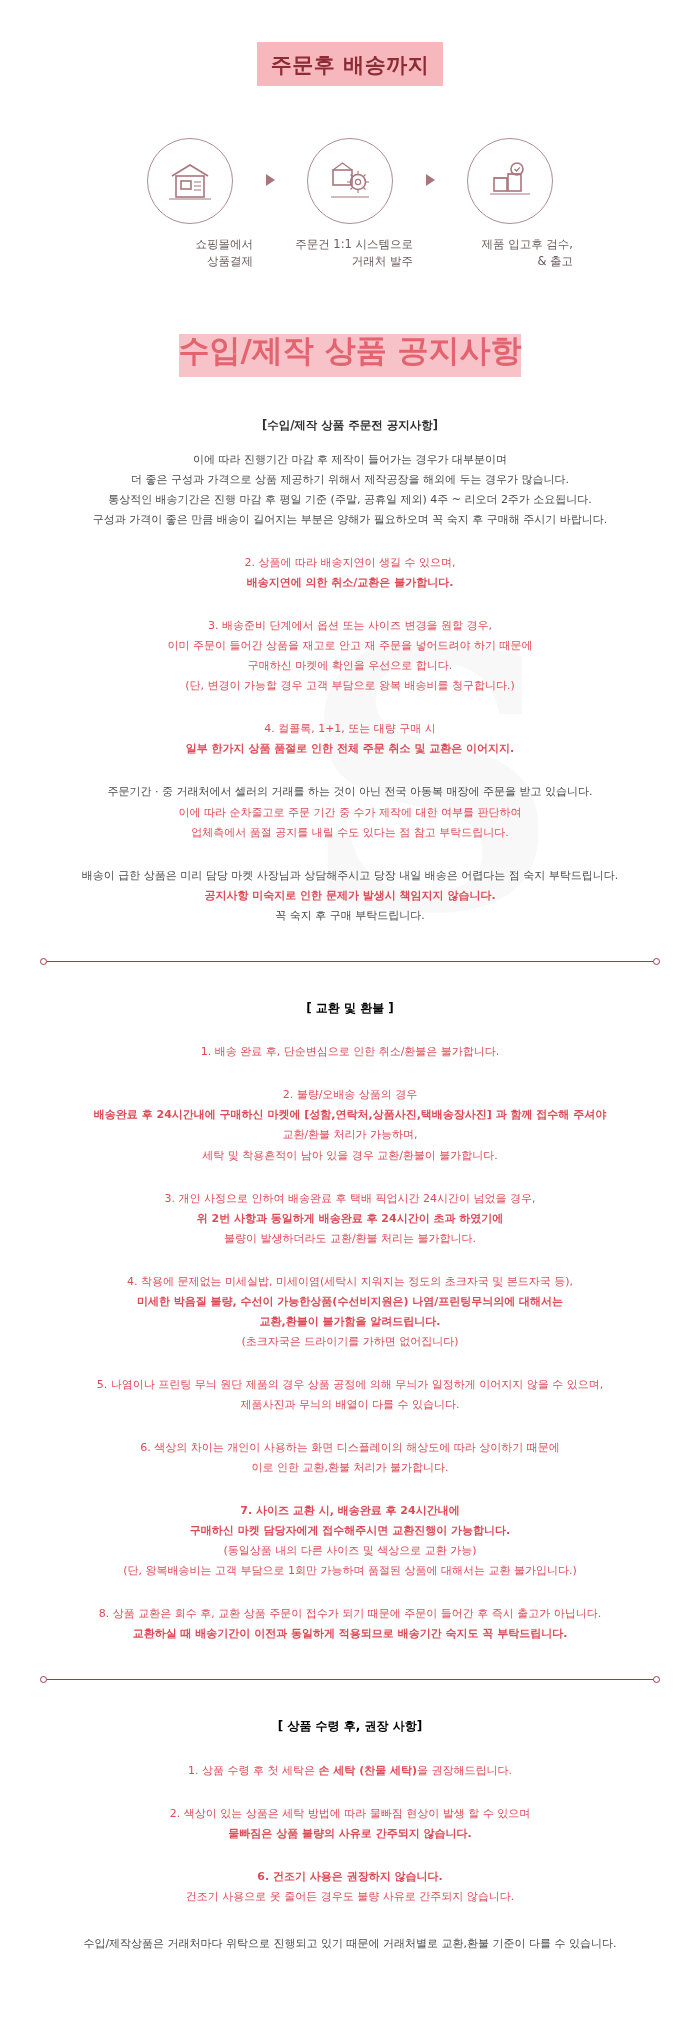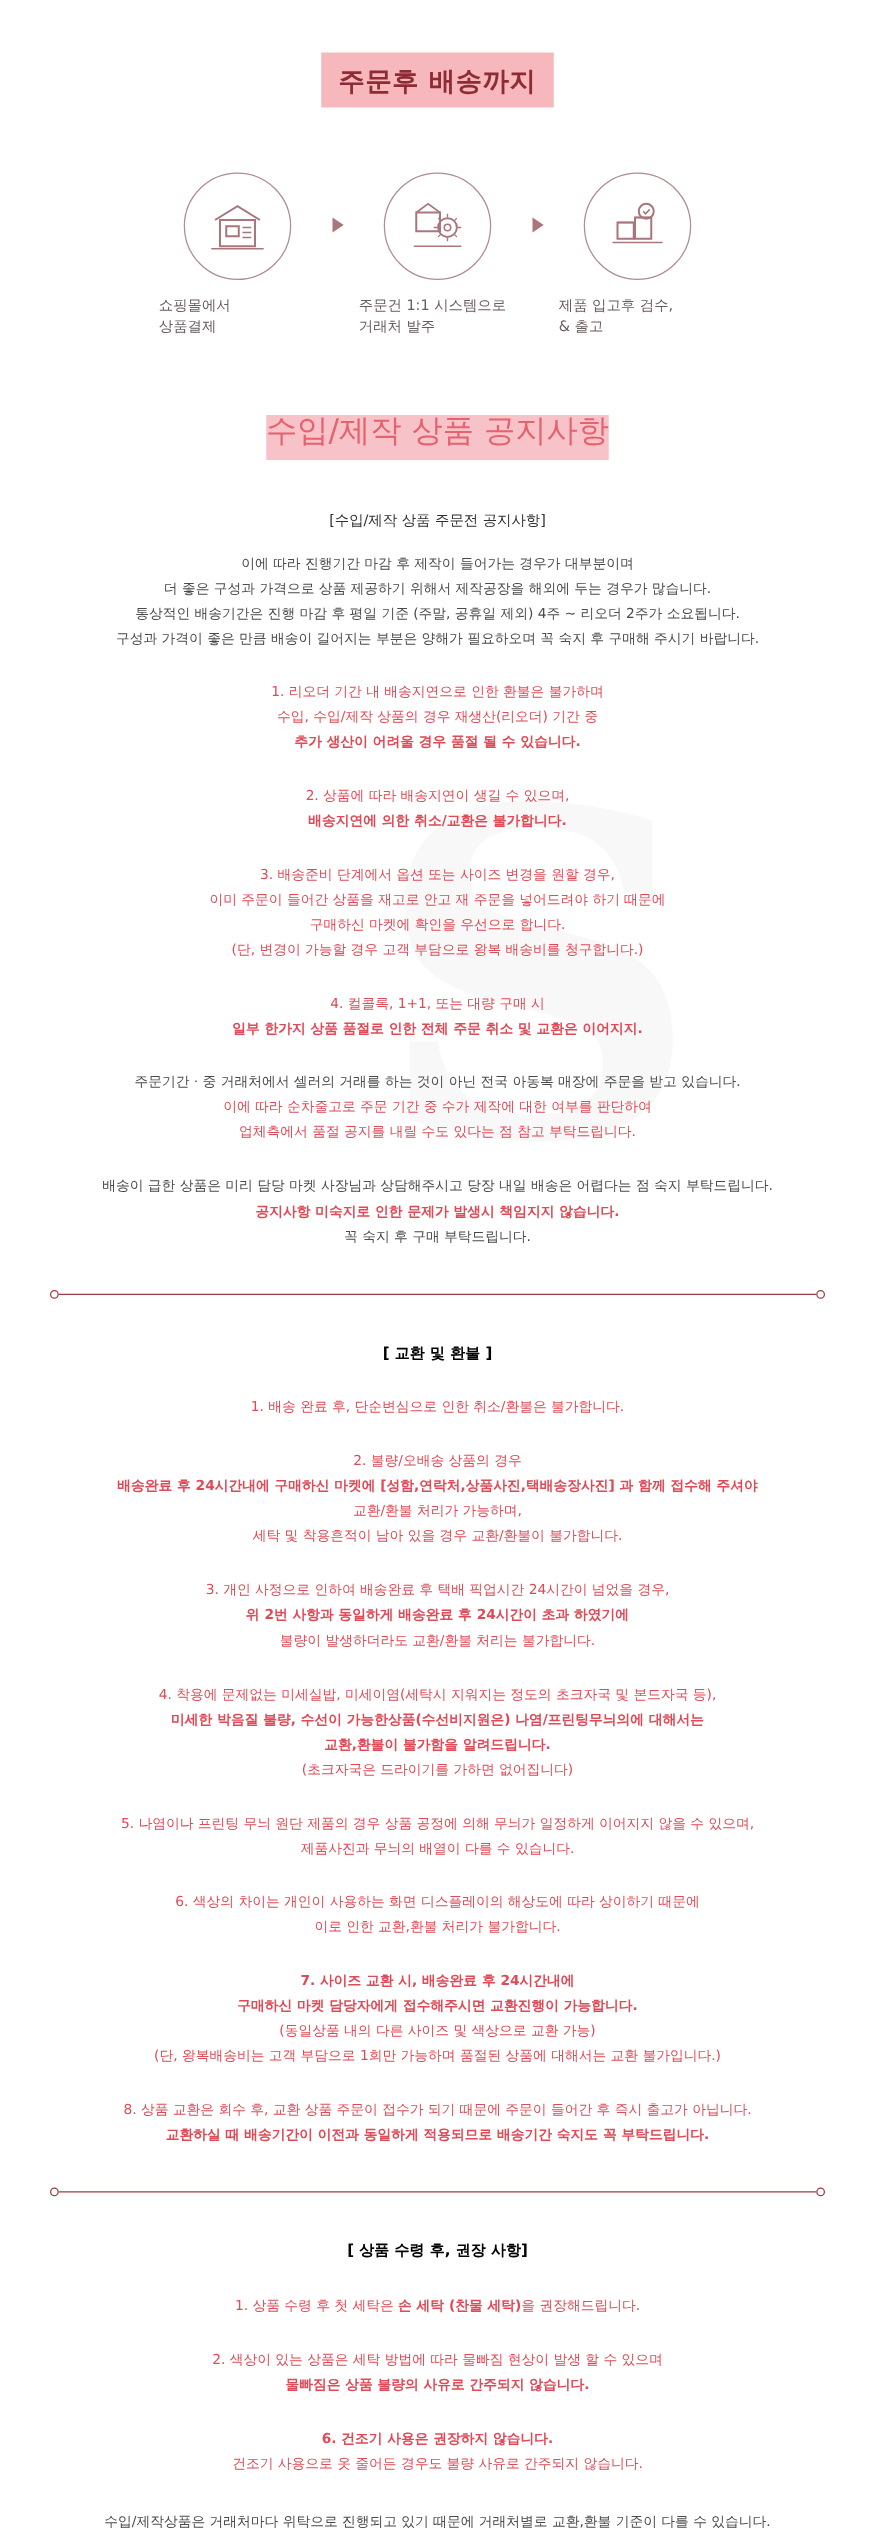--- a/index.html
+++ b/index.html
@@ -62,21 +62,21 @@
   
   .steps {
     margin: 52px auto 0;
     width: 470px;
     display: flex;
     align-items: flex-start;
     justify-content: center;
   }
   .step {
     width: 126px;
-    text-align: left;
+    text-align: right;
   }
   .step .circle {
     width: 84px;
     height: 84px;
     margin: 0 auto 12px;
     border: 1.5px solid #b08b8f;
     border-radius: 50%;
     display: flex;
     align-items: center;
     justify-content: center;
@@ -103,35 +103,35 @@
     border-bottom: 6px solid transparent;
   }
 
   
   .sec-title {
     margin: 54px auto 0;
     text-align: center;
   }
   .sec-title .hl {
     display: inline-block;
-    font-size: 25px;
-    font-weight: normal;
+    font-size: 31px;
+    font-weight: bold;
     color: #e3636f;
     padding: 2px 0 3px;
     background: linear-gradient(to bottom, rgba(255,255,255,0) 0%, rgba(255,255,255,0) 18%, #f8c3c8 18%, #f8c3c8 100%);
   }
 
   
   .block {
     width: 620px;
     margin: 0 auto;
     text-align: center;
   }
   .h-line {
-    font-weight: normal;
+    font-weight: bold;
     color: #2f2f2f;
     font-size: 11.5px;
     margin: 40px 0 16px;
   }
   p {
     margin: 0 0 3px;
     font-size: 11px;
     color: #4a4a4a;
   }
   .gap-lg { margin-top: 26px; }
@@ -245,25 +245,20 @@
     <div class="block">
       <div class="h-line">[수입/제작 상품 주문전 공지사항]</div>
       <div>
           <p>이에 따라 진행기간 마감 후 제작이 들어가는 경우가 대부분이며</p>
           <p>더 좋은 구성과 가격으로 상품 제공하기 위해서 제작공장을 해외에 두는 경우가 많습니다.</p>
           <p>통상적인 배송기간은 진행 마감 후 평일 기준 (주말, 공휴일 제외) 4주 ~ 리오더 2주가 소요됩니다.</p>
           <p>구성과 가격이 좋은 만큼 배송이 길어지는 부분은 양해가 필요하오며 꼭 숙지 후 구매해 주시기 바랍니다.</p>
         </div>
       <div>
           <div class="gap-lg">
-            <p class="red">1. 리오더 기간 내 배송지연으로 인한 환불은 불가하며</p>
-            <p class="red">수입, 수입/제작 상품의 경우 재생산(리오더) 기간 중</p>
-            <p class="red-b">추가 생산이 어려울 경우 품절 될 수 있습니다.</p>
-          </div>
-          <div class="gap-lg">
             <p class="red">2. 상품에 따라 배송지연이 생길 수 있으며,</p>
             <p class="red-b">배송지연에 의한 취소/교환은 불가합니다.</p>
           </div>
           <div class="gap-lg">
             <p class="red">3. 배송준비 단계에서 옵션 또는 사이즈 변경을 원할 경우,</p>
             <p class="red">이미 주문이 들어간 상품을 재고로 안고 재 주문을 넣어드려야 하기 때문에</p>
             <p class="red">구매하신 마켓에 확인을 우선으로 합니다.</p>
             <p class="red">(단, 변경이 가능할 경우 고객 부담으로 왕복 배송비를 청구합니다.)</p>
           </div>
           <div class="gap-lg">

